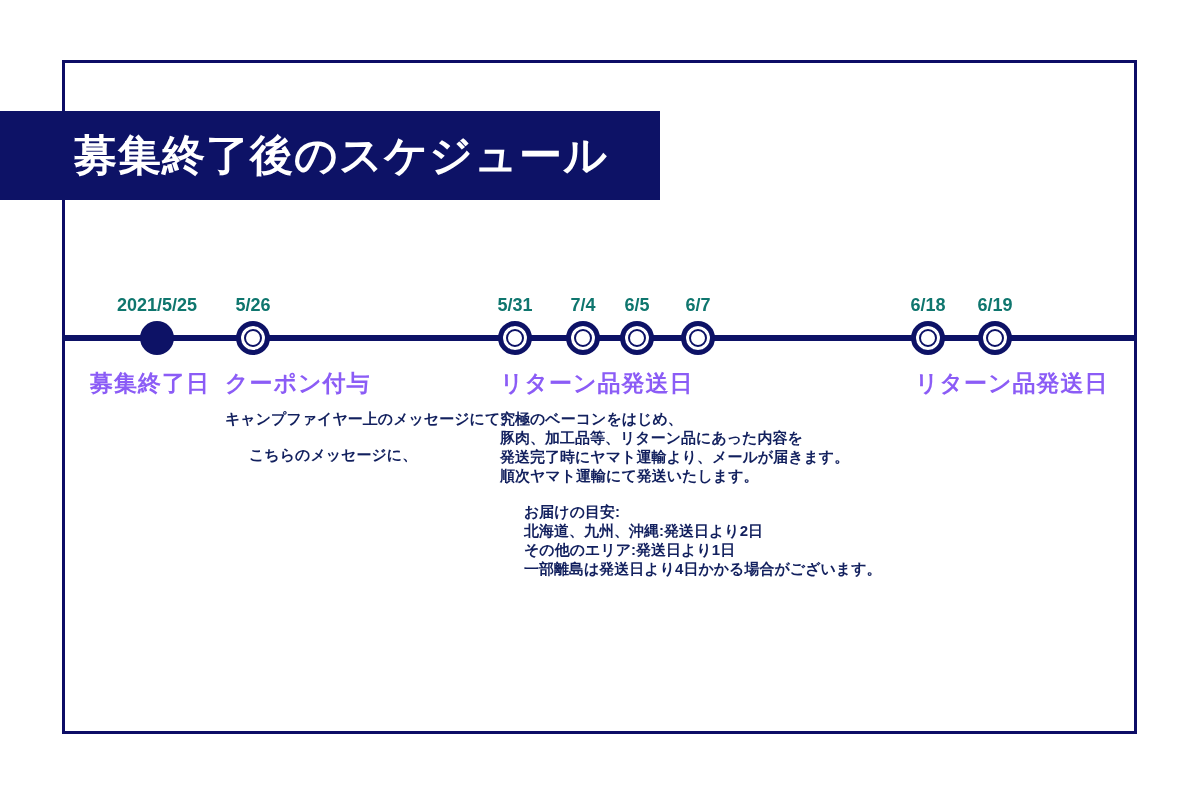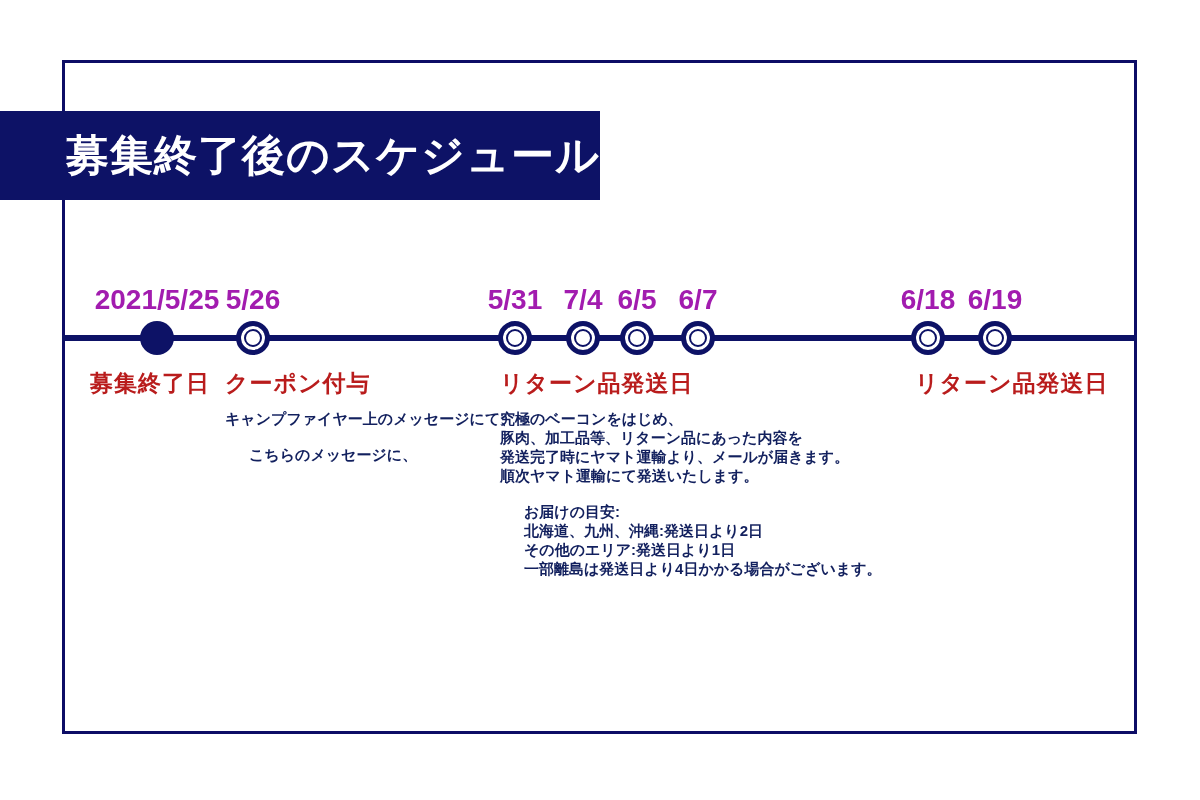--- a/index.html
+++ b/index.html
@@ -25,26 +25,25 @@
     height: 674px;
     border: 3px solid #0d0d66;
     box-sizing: border-box;
   }
 
   
   #title-banner {
     position: absolute;
     left: 0px;
     top: 111px;
-    width: 600px;
+    width: 660px;
     height: 89px;
     background: #0d1266;
     display: flex;
     align-items: center;
-    justify-content: flex-end;
   }
   #title-banner .title-text {
     color: #ffffff;
     font-size: 43px;
     font-weight: 700;
     letter-spacing: 1px;
     margin-left: 74px;
     white-space: nowrap;
     font-family: "Liberation Serif", "DejaVu Serif", serif;
   }
@@ -69,23 +68,23 @@
     position: absolute;
     top: 0px;
     height: 90px;
     width: 0px;
   }
   .tl-node .node-date {
     position: absolute;
     bottom: 44px;
     left: 50%;
     transform: translateX(-50%);
-    font-size: 28px;
-    font-weight: 700;
-    color: #a21caf;
+    font-size: 18px;
+    font-weight: 700;
+    color: #0f766e;
     white-space: nowrap;
     letter-spacing: 0px;
     font-family: "Liberation Sans", "DejaVu Sans", sans-serif;
   }
   .tl-node .node-marker {
     position: absolute;
     top: 68px;
     left: 0px;
     transform: translate(-50%, -50%);
     box-sizing: border-box;
@@ -105,21 +104,21 @@
     box-shadow: inset 0 0 0 3px #ffffff, inset 0 0 0 5px #0d1266;
   }
 
   
   .col {
     position: absolute;
   }
   .col-heading {
     font-size: 23px;
     font-weight: 700;
-    color: #b91c1c;
+    color: #8b5cf6;
     white-space: nowrap;
     letter-spacing: 1px;
     font-family: "Liberation Serif", "DejaVu Serif", serif;
   }
   .para {
     font-size: 15px;
     font-weight: 700;
     line-height: 19px;
     color: #12205e;
     font-family: "Liberation Sans", "DejaVu Sans", sans-serif;

